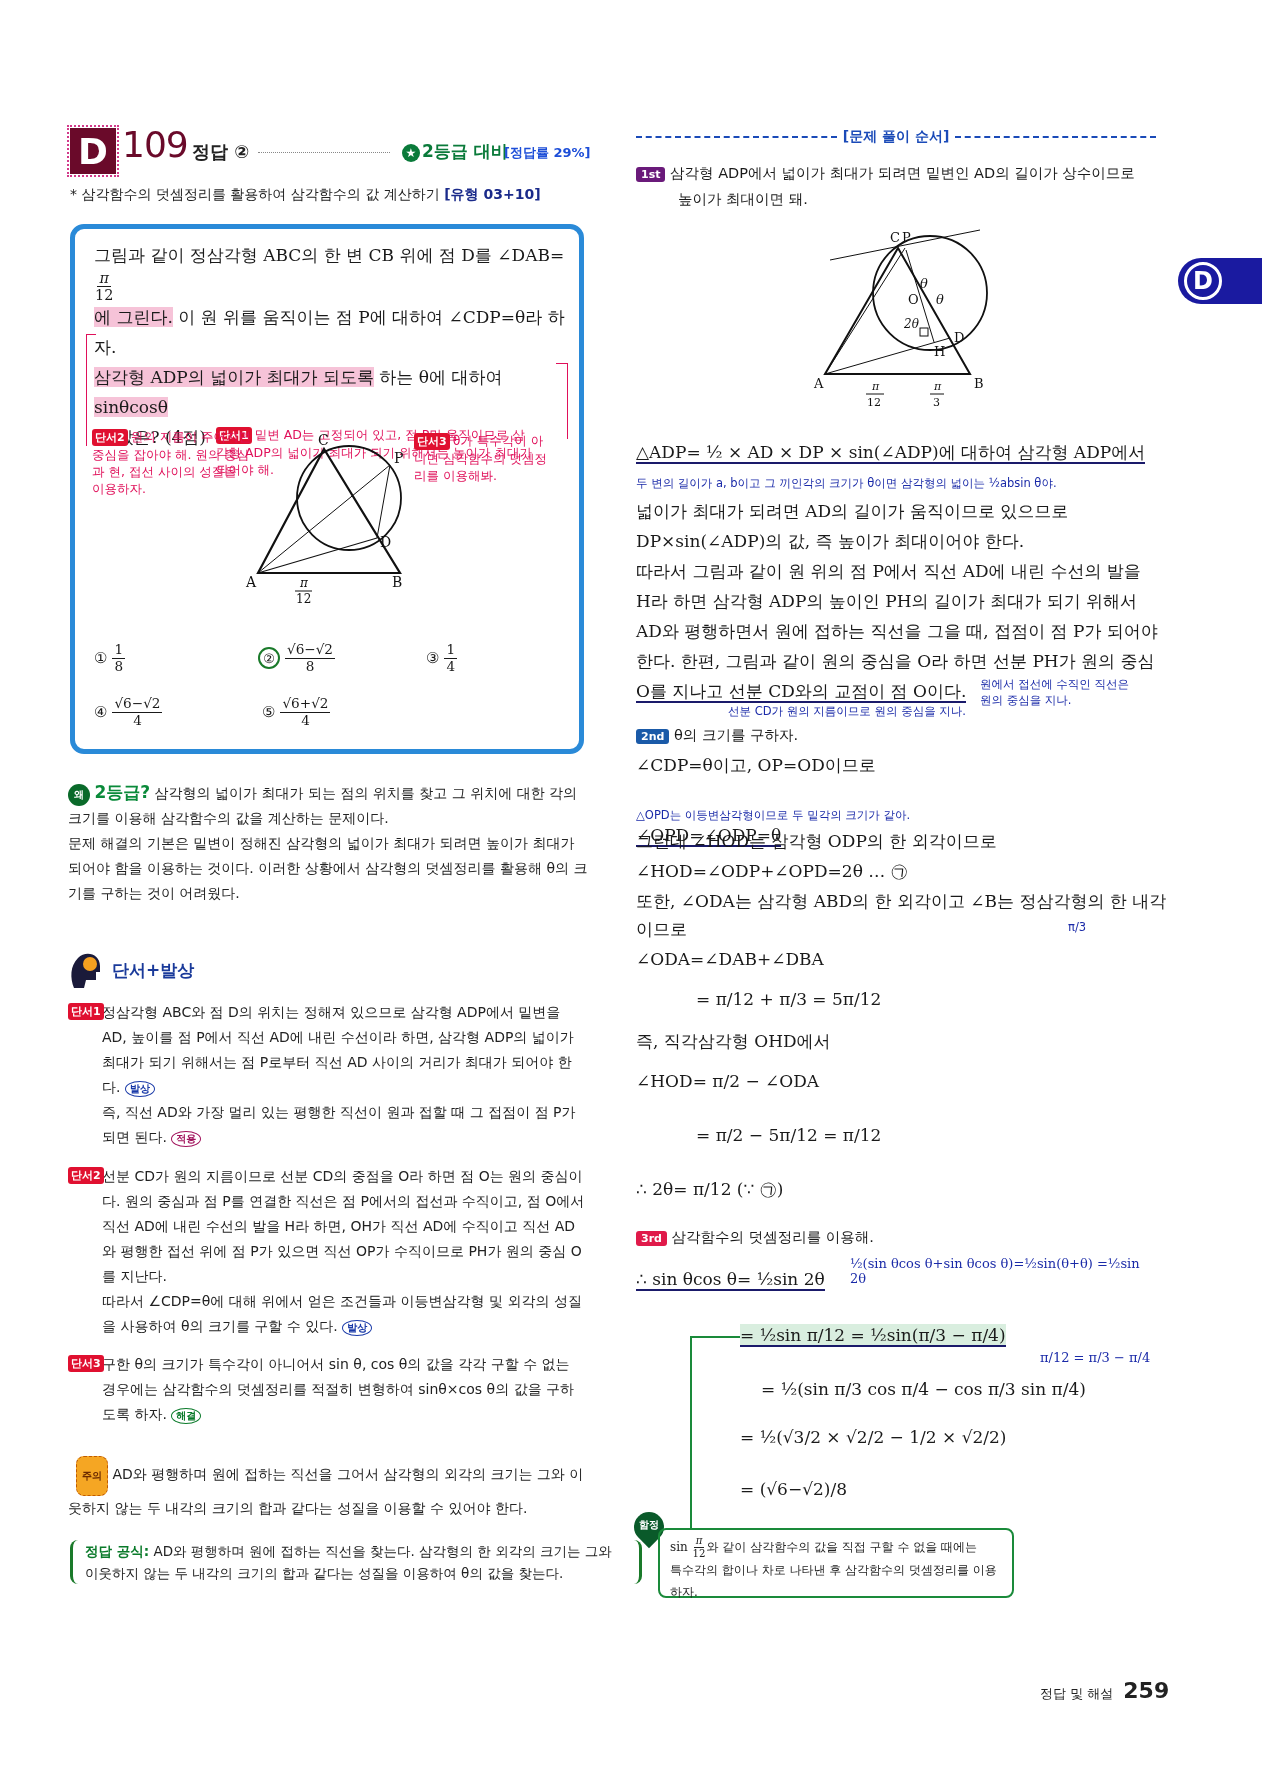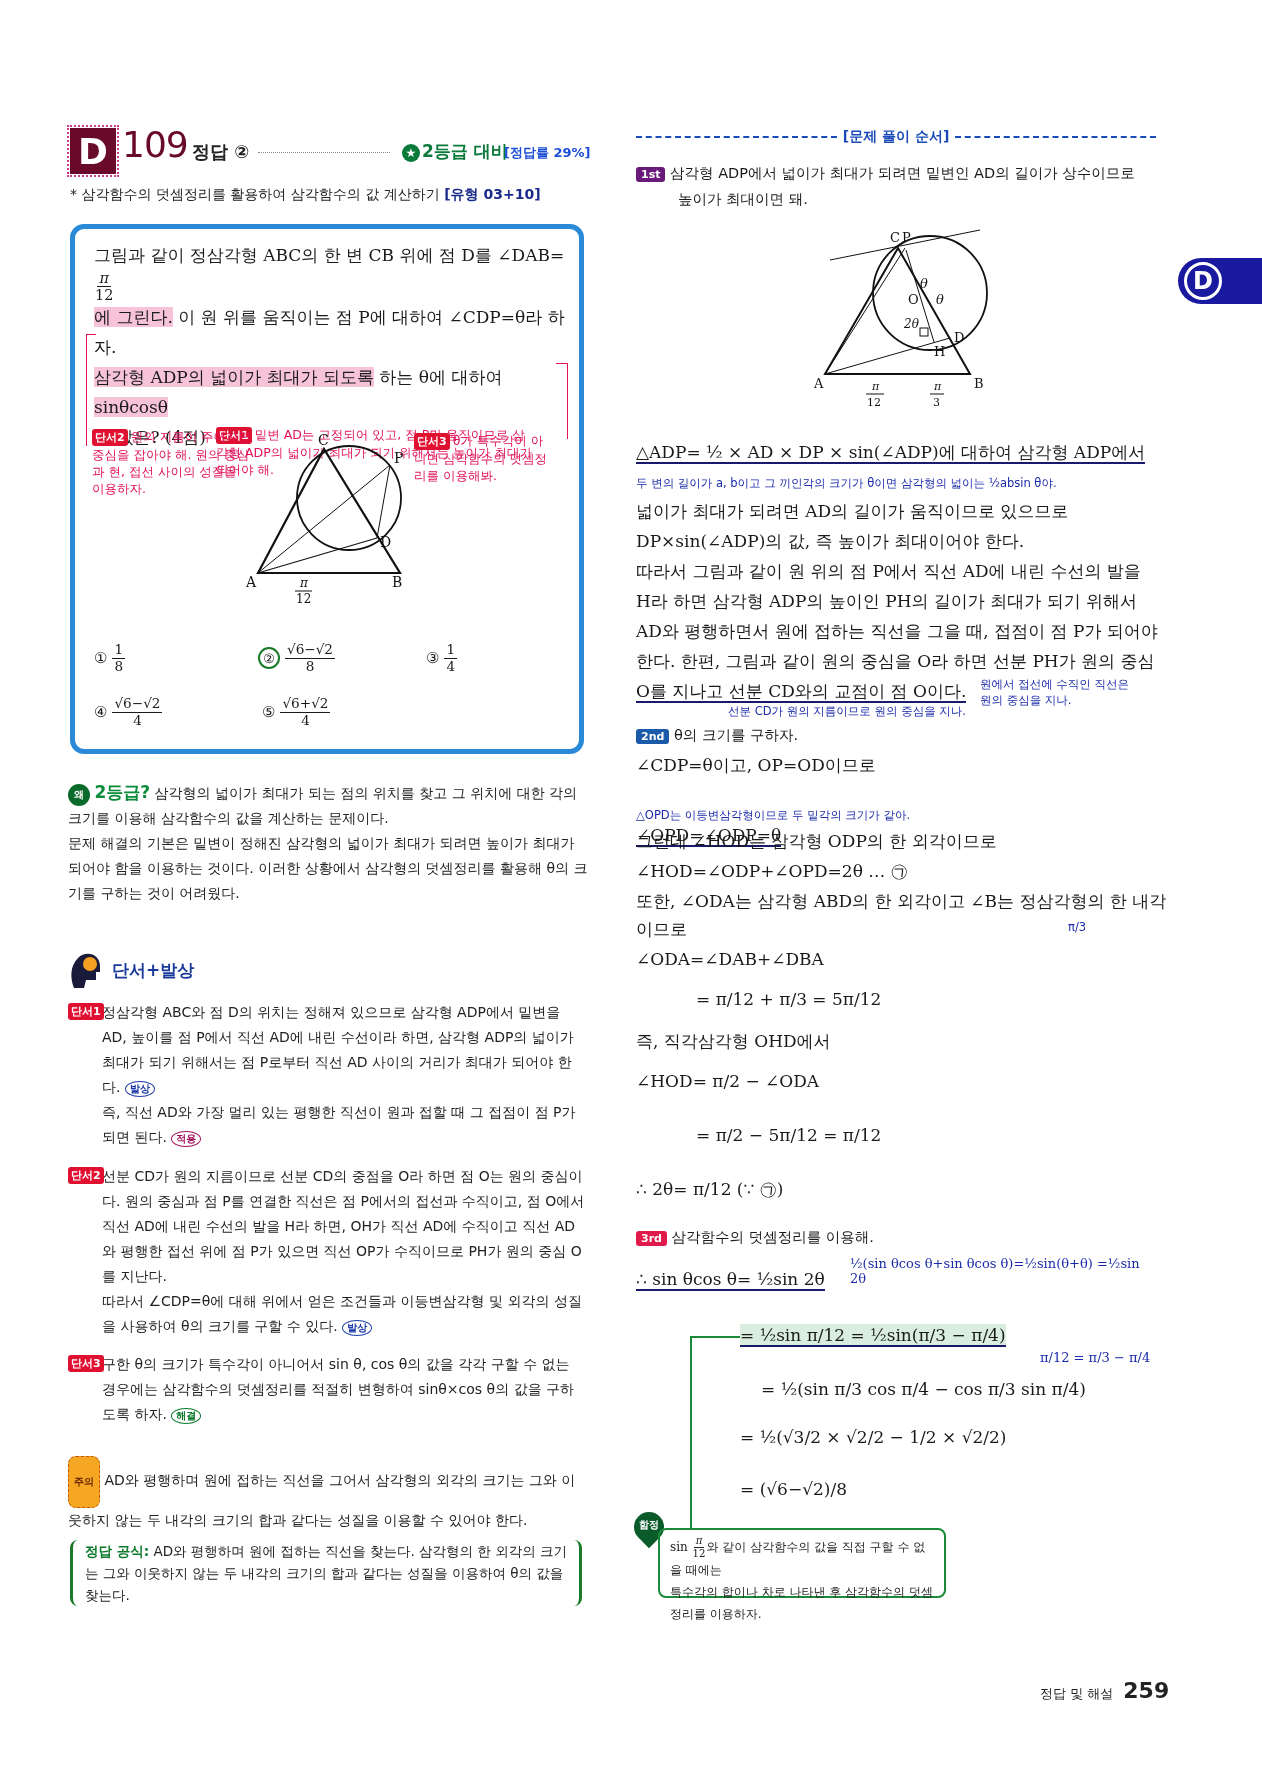--- a/index.html
+++ b/index.html
@@ -52,40 +52,40 @@
 
   .step { position: absolute; left: 68px; width: 520px; font: 14px "DejaVu Sans", sans-serif; line-height: 25px; color: #222; }
   .step .body { padding-left: 34px; }
   .step .tag { position: absolute; left: 0; top: 3px; }
   .stamp { display: inline-block; border: 1.5px solid; border-radius: 50%; font-size: 10px; font-weight: bold; padding: 0 4px; line-height: 14px; }
   .stamp.blue { color: #1a3aa8; border-color: #1a3aa8; }
   .stamp.pink { color: #a0105a; border-color: #a0105a; }
   .stamp.green { color: #0a7a2a; border-color: #0a7a2a; }
 
   .caution { left: 68px; top: 1456px; width: 520px; font: 14px "DejaVu Sans", sans-serif; line-height: 24px; color: #222; }
-  .caution-badge { display: inline-block; background: #f5a623; color: #6a2a00; font-size: 10px; font-weight: bold; padding: 13px 5px; border-radius: 8px; border: 1.5px dashed #c05a00; }
-
-  .formula-box { left: 70px; top: 1540px; width: 512px; font: 13.5px "DejaVu Sans", sans-serif; line-height: 22px; color: #222;
+  .caution-badge { display: inline-block; background: #f5a623; color: #6a2a00; font-size: 10px; font-weight: bold; padding: 7px 5px; border-radius: 8px; border: 1.5px dashed #c05a00; margin-left: 8px; }
+
+  .formula-box { left: 70px; top: 1540px; width: 572px; font: 13.5px "DejaVu Sans", sans-serif; line-height: 22px; color: #222;
                  border-left: 3px solid #1a7a2a; border-right: 3px solid #1a7a2a; border-radius: 8px; padding: 0 12px; }
   .formula-box .k { color: #0a7a2a; font-weight: bold; }
 
   
   .order-head { left: 636px; top: 128px; width: 520px; font: bold 14px "DejaVu Sans", sans-serif; color: #1a4ab8; display: flex; align-items: center; gap: 6px; text-align: right; }
   .dash { flex: 1; border-top: 2px dashed #1a4ab8; }
   .badge { display: inline-block; color: #fff; font: bold 11px "DejaVu Sans", sans-serif; padding: 1px 5px; border-radius: 3px; }
   .b1 { background: #6a1a7a; } .b2 { background: #1a5aa8; } .b3 { background: #e01a4a; }
   .r-line { position: absolute; left: 636px; font-size: 17px; line-height: 22px; color: #1a1a1a; white-space: nowrap; }
   .r-note { position: absolute; font: 11.5px "DejaVu Sans", sans-serif; color: #1a2aa8; white-space: nowrap; }
   .ul { border-bottom: 2px solid #1a1a6a; }
 
   .side-tab { left: 1178px; top: 258px; width: 84px; height: 46px; background: #1a1aa0; border-radius: 24px 0 0 24px; }
   .side-tab .circle { position: absolute; left: 6px; top: 4px; width: 38px; height: 38px; border-radius: 50%; border: 3px solid #fff;
                       color: #fff; font: bold 24px "DejaVu Sans", sans-serif; display: flex; align-items: center; justify-content: center; }
 
-  .trap { left: 658px; top: 1528px; width: 288px; height: 70px; border: 2px solid #1a8a3a; border-radius: 8px; font: 12px "DejaVu Sans", sans-serif; color: #222; padding: 6px 10px; line-height: 22px; }
+  .trap { left: 658px; top: 1528px; width: 356px; height: 70px; border: 2px solid #1a8a3a; border-radius: 8px; font: 12px "DejaVu Sans", sans-serif; color: #222; padding: 6px 10px; line-height: 22px; }
   .trap-pin { left: 634px; top: 1512px; width: 30px; height: 30px; border-radius: 50% 50% 50% 0; transform: rotate(-45deg); background: #0a5a2a; }
   .trap-pin-txt { left: 634px; top: 1518px; width: 30px; text-align: center; color: #fff; font: bold 10px "DejaVu Sans", sans-serif; }
 
   .footer { left: 1040px; top: 1678px; font: 13px "DejaVu Sans", sans-serif; color: #222; display: flex; align-items: baseline; gap: 10px; }
   .footer .pg { font: bold 22px "DejaVu Sans", sans-serif; }
 </style>
 </head>
 <body>
 
 <div class="abs d-badge">D</div>

